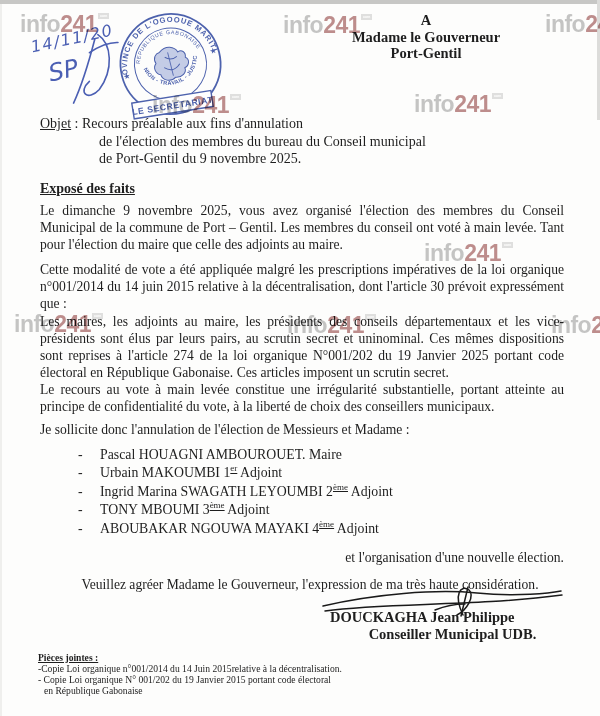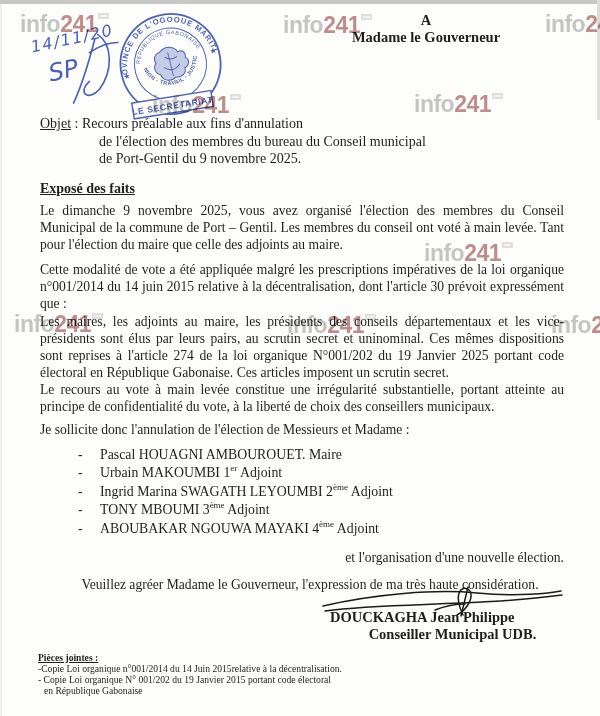--- a/index.html
+++ b/index.html
@@ -30,21 +30,21 @@
   .p2{top:261px;}
   .p3{top:313px;}
   .p4{top:381px;}
   .p5{top:421px;text-align:left;}
   .p6{top:549px;text-align:right;}
   .p7{left:48px;top:576px;text-align:center;}
 
   .list{left:78px;top:446px;font-size:13.8px;line-height:18.4px;}
   .list-row{display:flex;}
   .list-dash{width:22px;}
-  .list sup{font-size:9px;line-height:0;}
+  .list sup{font-size:9px;line-height:0;text-decoration:underline;}
 
   .sig-name{left:330px;top:609px;width:245px;text-align:left;font-weight:bold;font-size:14.5px;}
   .sig-title{left:330px;top:626px;width:245px;text-align:center;font-weight:bold;font-size:14.5px;}
 
   .footer{left:38px;top:652px;font-size:9.6px;line-height:11px;font-family:"Liberation Serif",serif;}
   .footer .ft-title{font-weight:bold;text-decoration:underline;}
   .footer .ft-ind{padding-left:6px;}
 
   
   .wm{position:absolute;font-family:"Liberation Sans",sans-serif;font-weight:bold;
@@ -62,20 +62,21 @@
 
 <div id="page">
 
   <div class="scan-band-top"></div>
   <div class="scan-edge-right"></div>
   <div class="scan-edge-left"></div>
 
   <div class="abs recipient">
     <div>A</div>
     <div>Madame le Gouverneur</div>
+    <div>Port-Gentil</div>
   </div>
 
   <svg width="140" height="100" viewBox="0 0 140 100" style="left:14px;top:12px;">
     <g transform="rotate(-12 60 45)">
       <text x="20" y="32" font-size="16" fill="#4b5fb3" font-family="DejaVu Sans, sans-serif" font-style="italic" letter-spacing="1.5">14/11/20</text>
       <text x="32" y="64" font-size="24" fill="#4b5fb3" font-family="DejaVu Sans, sans-serif" font-style="italic">SP</text>
       <g fill="none" stroke="#4b5fb3" stroke-width="1.6" stroke-linecap="round">
         <path d="M88,28 C100,40 96,66 78,82 C64,92 56,80 70,72"></path>
         <path d="M84,32 C74,52 62,74 50,90"></path>
         <path d="M76,44 C86,40 98,38 106,40"></path>

